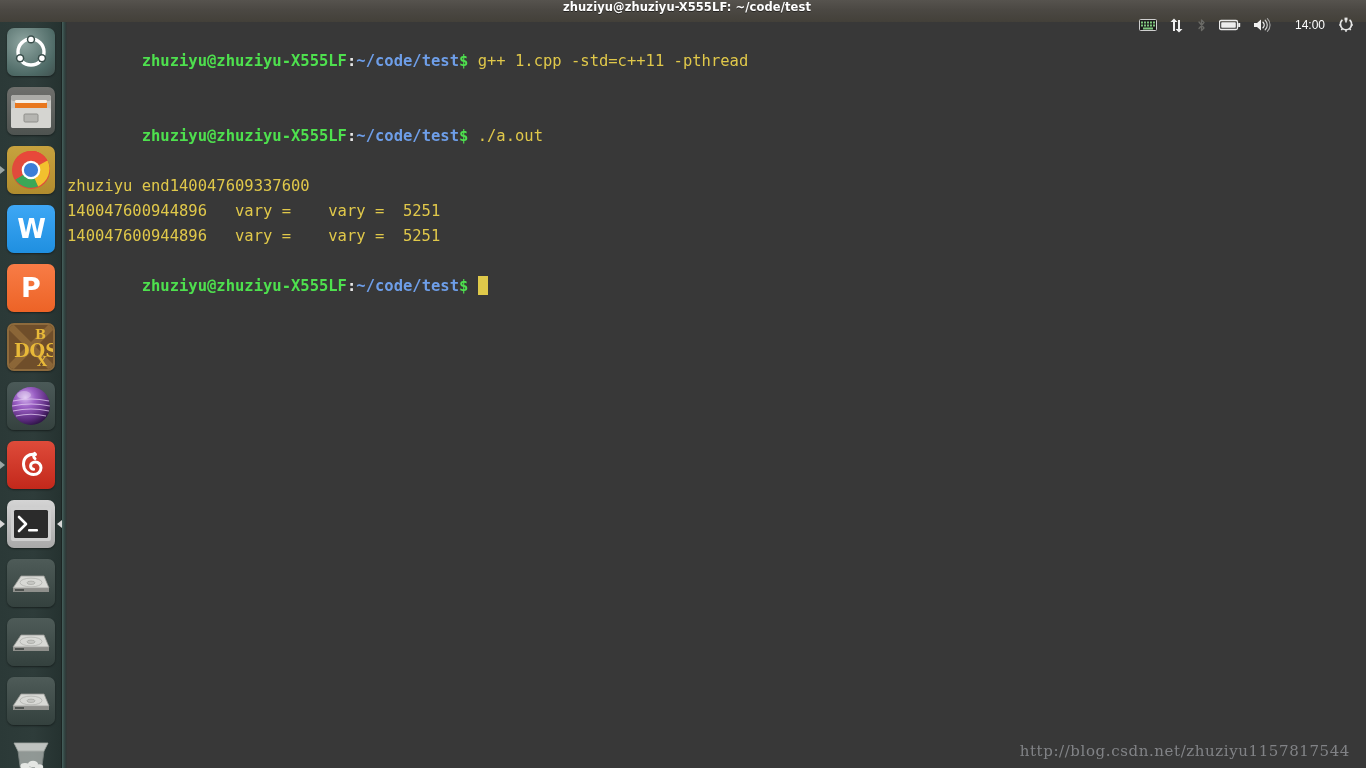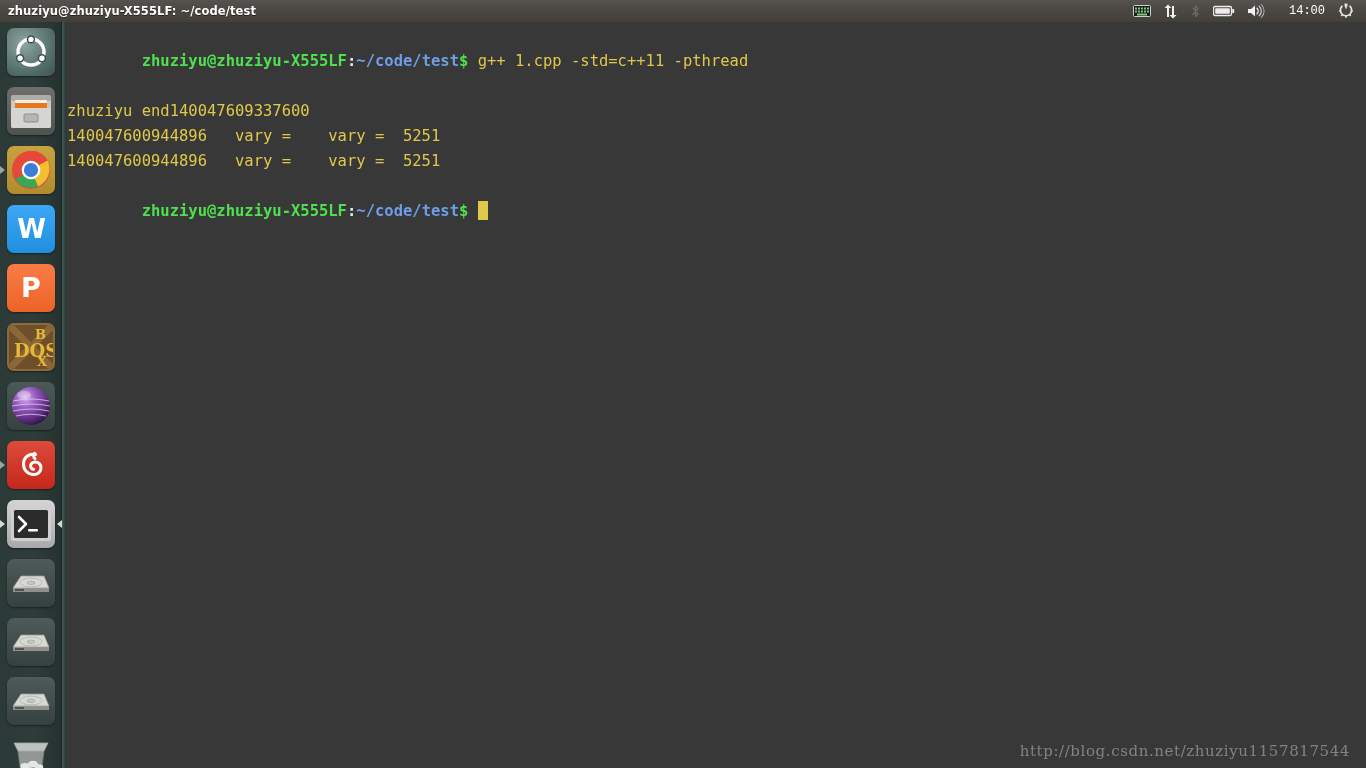--- a/index.html
+++ b/index.html
@@ -23,20 +23,21 @@
   #top-panel {
     position: absolute;
     left: 0; top: 0;
     width: 1366px;
     height: 22px;
     background: linear-gradient(to bottom, #56534e 0%, #4b4843 45%, #434039 100%);
     display: flex;
     align-items: center;
     box-sizing: border-box;
     z-index: 40;
+    flex-direction: column;
   }
   #window-title {
     color: #ffffff;
     font-family: "DejaVu Sans", sans-serif;
     font-size: 11.5px;
     font-weight: bold;
     padding-left: 8px;
     letter-spacing: 0.1px;
     white-space: nowrap;
     text-shadow: 0 1px 0 rgba(0,0,0,0.5);
@@ -51,21 +52,21 @@
   .tray-item {
     display: flex;
     align-items: center;
     justify-content: center;
     height: 22px;
     padding: 0 6px;
   }
   .tray-item svg { display: block; }
   #tray-clock {
     color: #ffffff;
-    font-family: Liberation Mono, monospace;
+    font-family: Liberation Sans, sans-serif;
     font-size: 12px;
     padding: 0 7px;
     white-space: nowrap;
     margin-left: 11px;
   }
 
   
   #launcher {
     position: absolute;
     left: 0; top: 22px;
@@ -439,20 +440,23 @@
   </div>
 
   <div id="terminal">
     <div id="term-edge"></div>
     <div id="term-body">
 
       <div class="term-line">
         <span class="t-user">zhuziyu@zhuziyu-X555LF</span><span class="t-colon">:</span><span class="t-path">~/code/test</span><span class="t-dollar">$</span><span class="t-cmd"> g++ 1.cpp -std=c++11 -pthread</span>
       </div>
 
+      <div class="term-line">
+        <span class="t-user">zhuziyu@zhuziyu-X555LF</span><span class="t-colon">:</span><span class="t-path">~/code/test</span><span class="t-dollar">$</span><span class="t-cmd"> ./a.out</span>
+      </div>
 
       <div class="term-line t-out">zhuziyu end140047609337600</div>
 
       <div class="term-line t-out">140047600944896   vary =    vary =  5251</div>
 
       <div class="term-line t-out">140047600944896   vary =    vary =  5251</div>
 
       <div class="term-line">
         <span class="t-user">zhuziyu@zhuziyu-X555LF</span><span class="t-colon">:</span><span class="t-path">~/code/test</span><span class="t-dollar">$</span><span class="t-cmd"> </span><span class="cursor-block"></span>
       </div>

